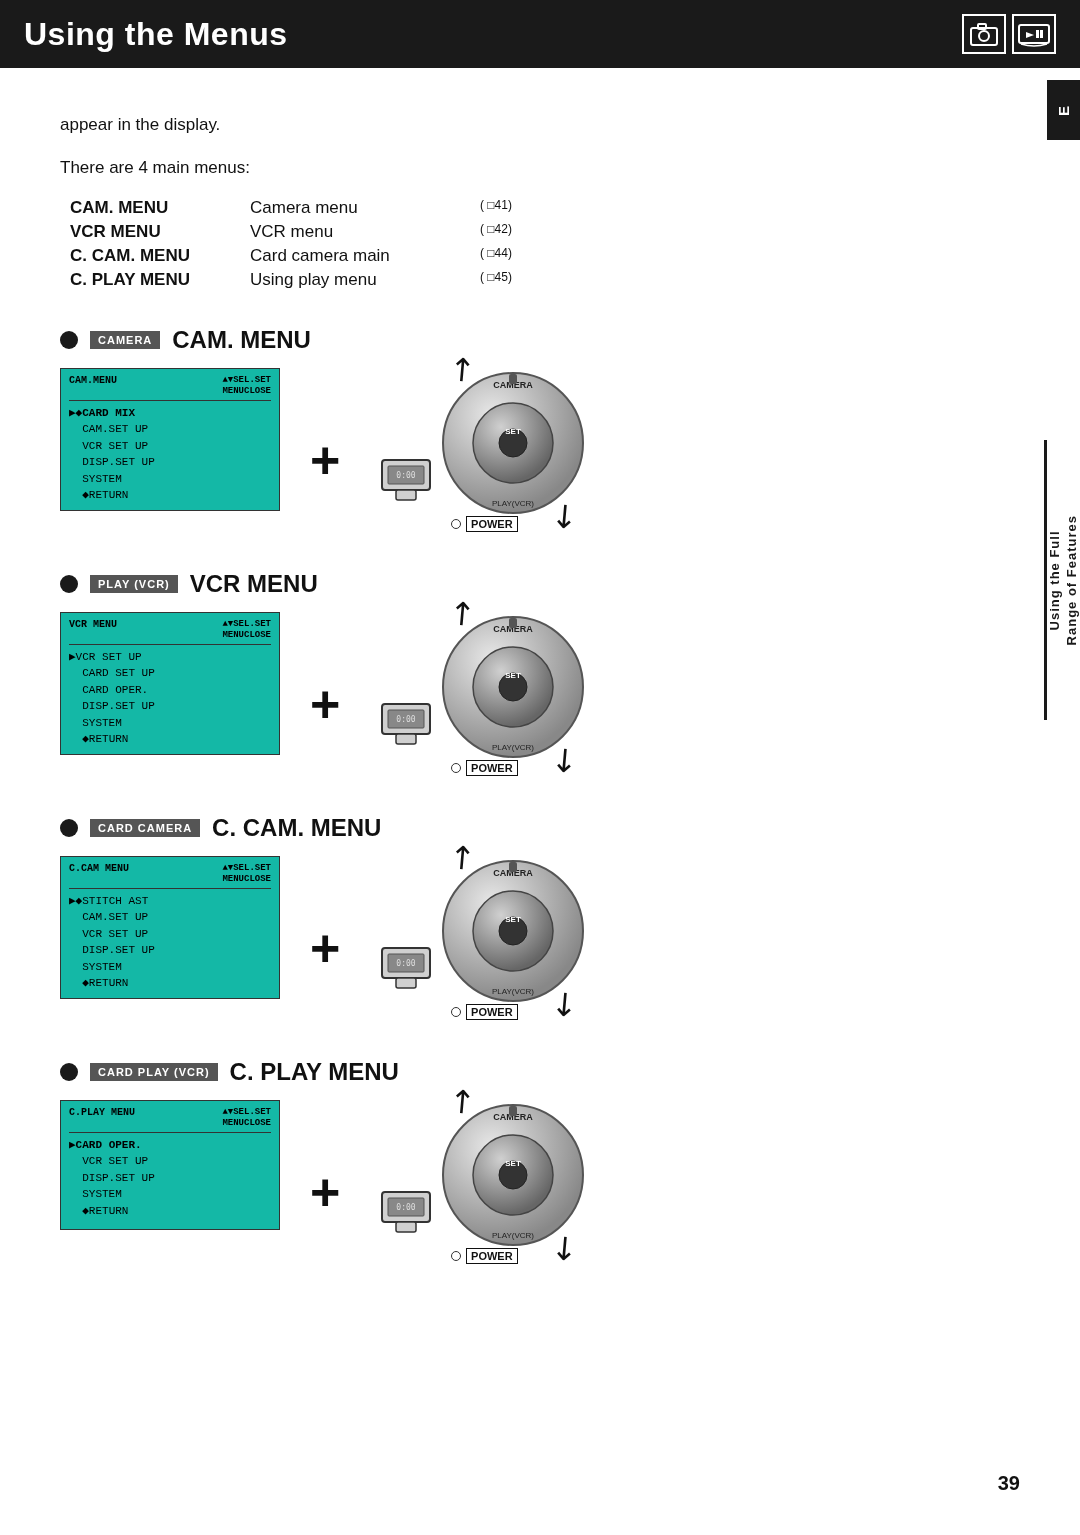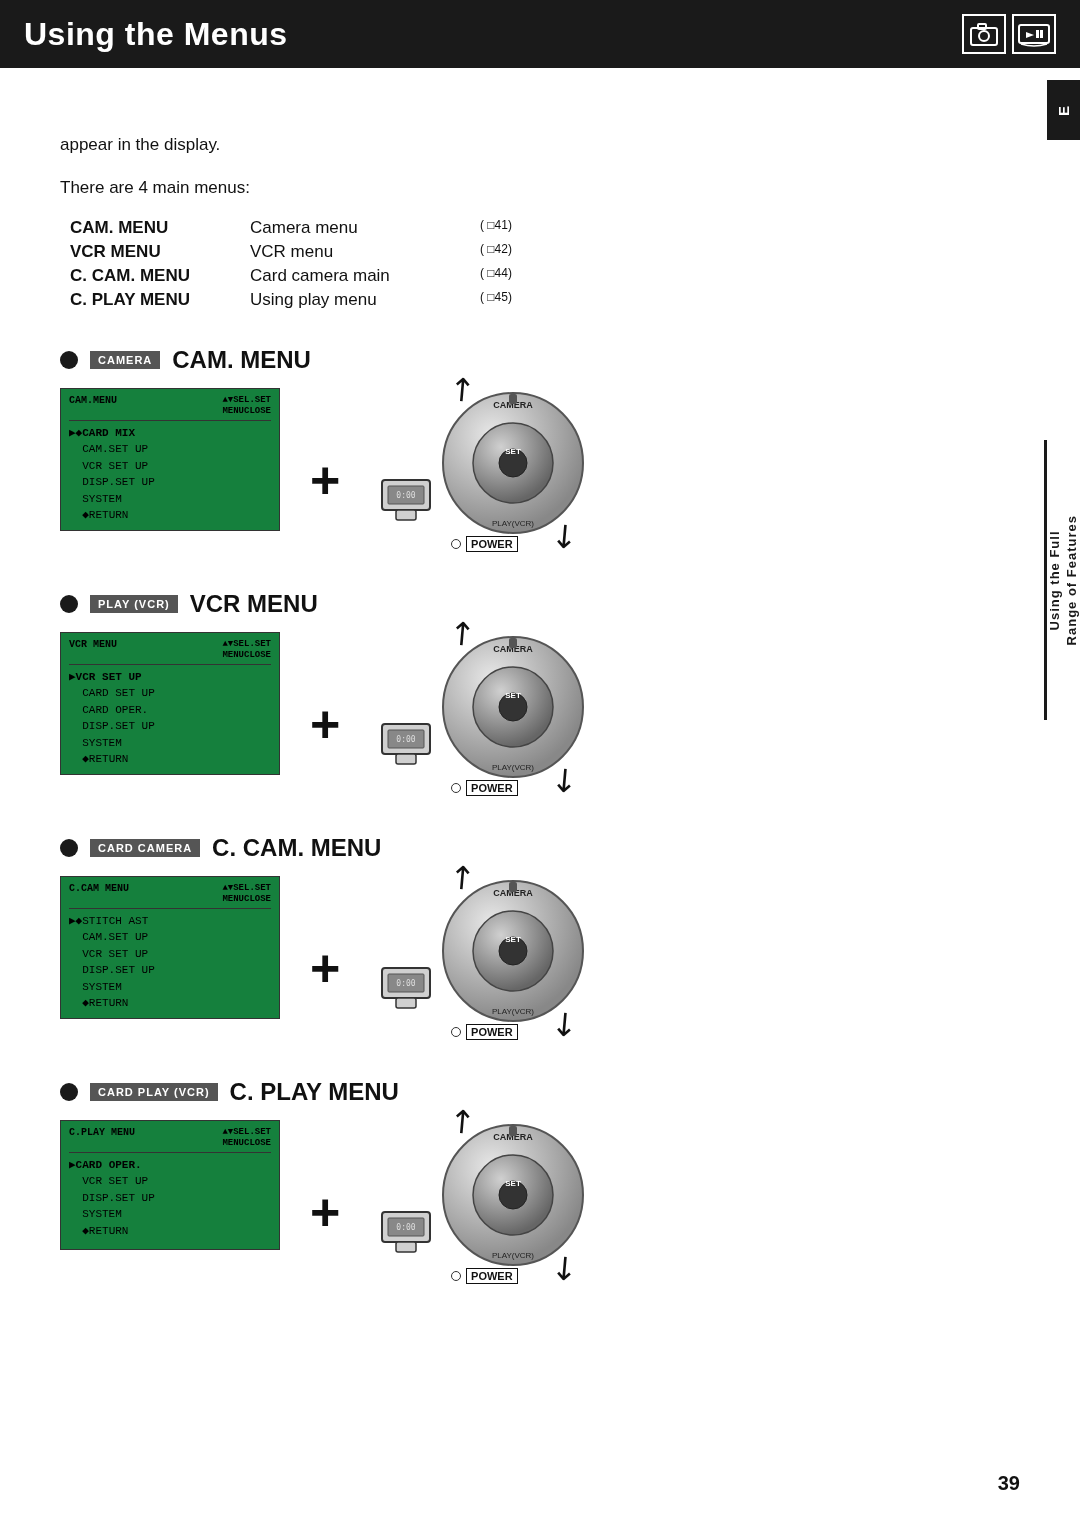--- a/index.html
+++ b/index.html
@@ -13,21 +13,21 @@
     }
 
     
     .title-bar {
       background: #1a1a1a;
       color: #fff;
       padding: 14px 24px;
       display: flex;
       align-items: center;
       justify-content: space-between;
-      margin-bottom: 36px;
+      margin-bottom: 16px;
     }
     .title-bar h1 {
       font-size: 32px;
       font-weight: bold;
       letter-spacing: 0.5px;
     }
     .title-icons {
       display: flex;
       gap: 6px;
     }
@@ -163,21 +163,21 @@
       display: flex;
       align-items: flex-start;
       gap: 20px;
     }
 
     
     .menu-screen {
       border: 1.5px solid #333;
       width: 220px;
       flex-shrink: 0;
-      background: #15803d;
+      background: #14b8a6;
       font-family: 'Courier New', monospace;
       font-size: 11px;
       padding: 6px 8px;
       min-height: 130px;
     }
     .menu-screen-header {
       display: flex;
       justify-content: space-between;
       font-weight: bold;
       font-size: 10px;
@@ -380,21 +380,21 @@
       <div class="bullet"></div>
       <span class="badge">PLAY (VCR)</span>
       <span class="section-title">VCR MENU</span>
     </div>
     <div class="section-body">
       <div class="menu-screen">
         <div class="menu-screen-header">
           <span>VCR MENU</span>
           <span style="font-size:9px;text-align:right;line-height:1.2">▲▼SEL.SET<br>MENUCLOSE</span>
         </div>
-        <div class="menu-screen-item" style="font-weight:bold;">▶VCR SET UP</div>
+        <div class="menu-screen-item" style="font-weight:normal;">▶VCR SET UP</div>
         <div class="menu-screen-item">&nbsp;&nbsp;CARD SET UP</div>
         <div class="menu-screen-item">&nbsp;&nbsp;CARD OPER.</div>
         <div class="menu-screen-item">&nbsp;&nbsp;DISP.SET UP</div>
         <div class="menu-screen-item">&nbsp;&nbsp;SYSTEM</div>
         <div class="menu-screen-item">&nbsp;&nbsp;◆RETURN</div>
       </div>
       <div class="plus-sign" style="align-self:center;margin-top:20px;font-size:52px;color:#111;font-weight:bold;">+</div>
       <div class="section-right" style="display:flex;flex-direction:column;align-items:center;gap:6px;margin-left:10px;">
         <div style="display:flex;align-items:flex-end;gap:6px;">
           <div style="position:relative;margin-bottom:10px;">

